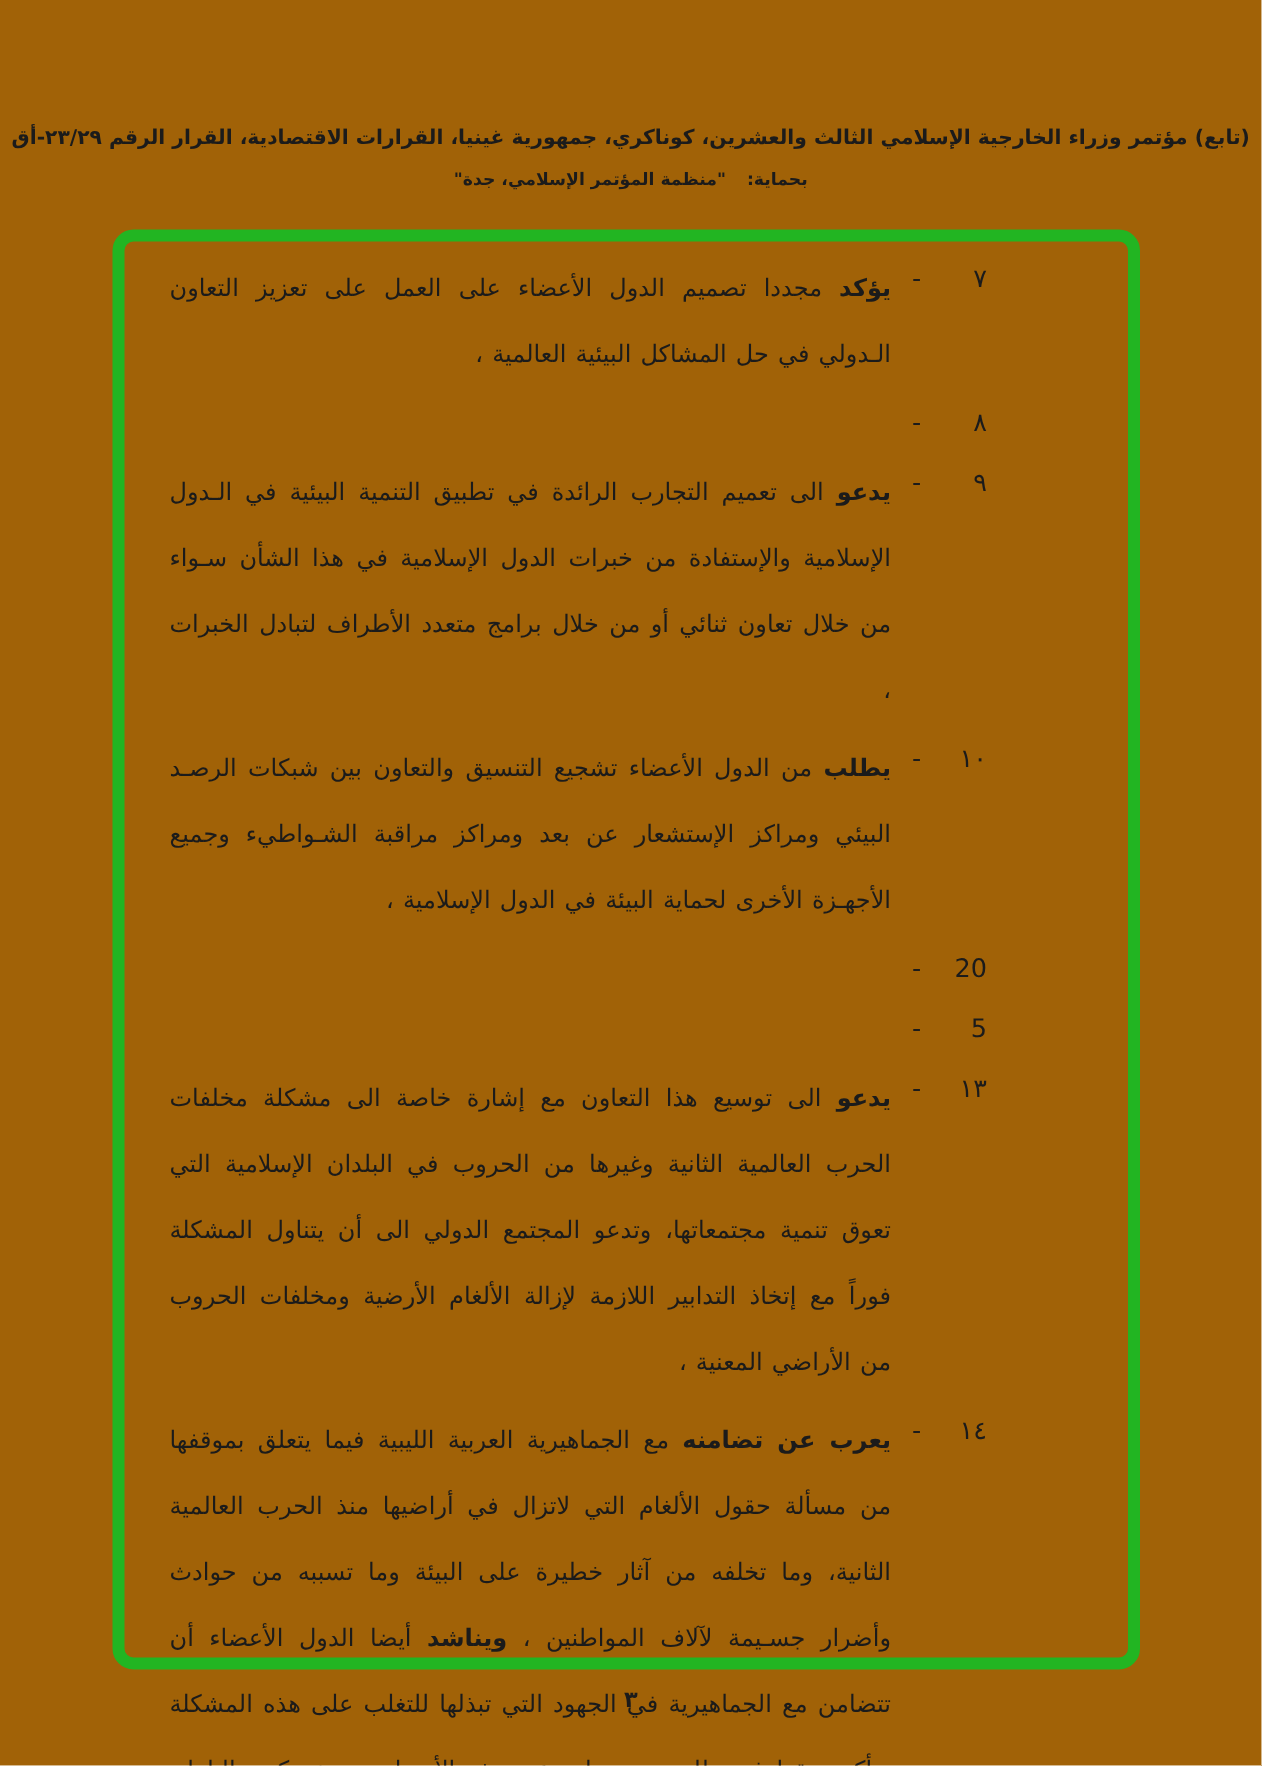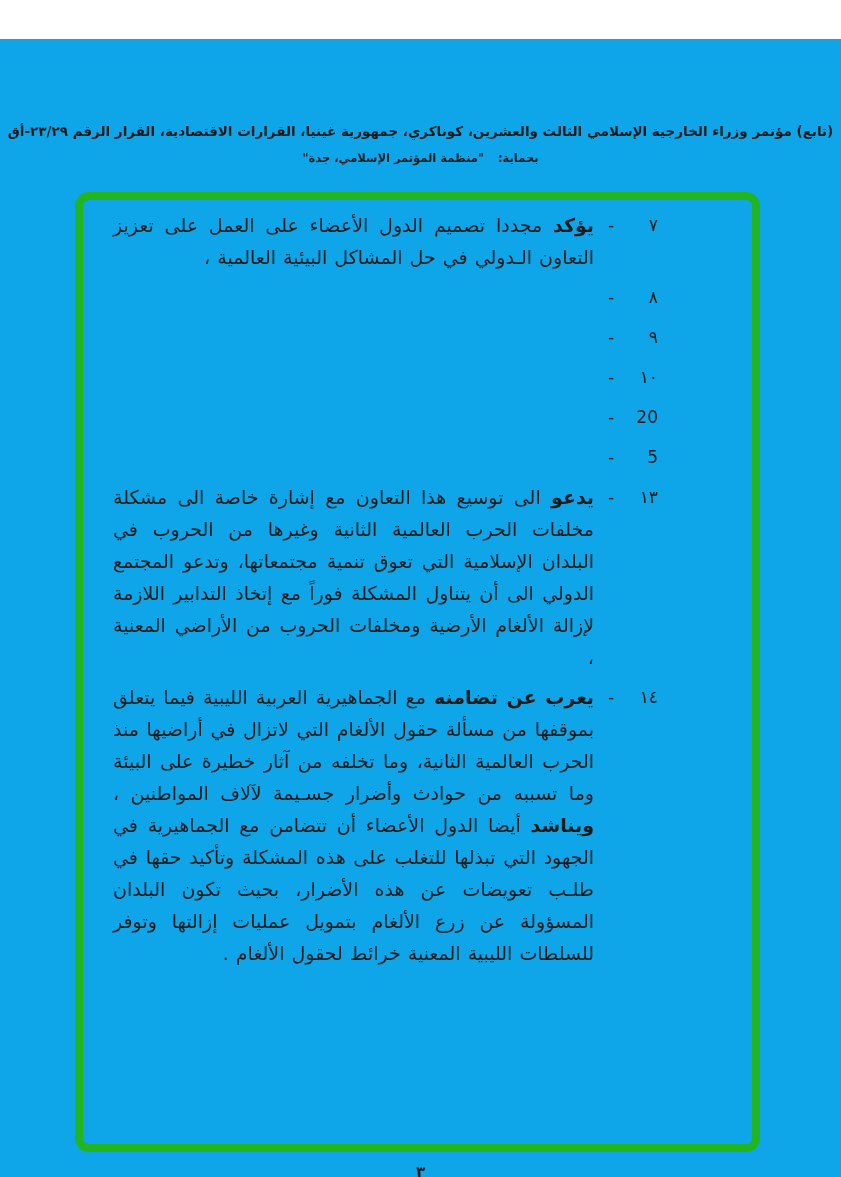--- a/index.html
+++ b/index.html
@@ -5,21 +5,21 @@
   * { margin: 0; padding: 0; box-sizing: border-box; }
   html, body { background: #ffffff; }
   body {
     width: 841px; height: 1177px;
     font-family: "DejaVu Sans", sans-serif;
     color: #1b1b1b;
     direction: rtl;
     position: relative;
     overflow: hidden;
   }
-  .page { position: absolute; inset: 0; background: #0ea5e9; margin-top: 39px; }
+  .page { position: absolute; inset: 0; background: #a16207; }
 
   
   .header-line1 {
     position: absolute; top: 84px; left: 0; right: 0;
     text-align: center; white-space: nowrap;
     font-size: 13.5px; font-weight: bold; letter-spacing: 0;
   }
   .header-line2 {
     position: absolute; top: 112px; left: 0; right: 0;
     text-align: center; white-space: nowrap;
@@ -48,21 +48,21 @@
   }
   .marker {
     flex: 0 0 50px;
     display: flex; justify-content: space-between; align-items: flex-start;
     font-size: 17px; line-height: 32px;
     font-weight: 500;
   }
   .marker .dash { font-weight: 400; }
   .body-par {
     flex: 1 1 auto;
-    font-size: 19px; line-height: 32px;
+    font-size: 16px; line-height: 44px;
     text-align: justify;
     word-spacing: 1px;
   }
   .body-par .lead { font-weight: bold; }
 
   
   .page-number {
     position: absolute; top: 1124px; left: 0; right: 0;
     text-align: center; font-size: 15px; font-weight: bold;
   }
@@ -93,26 +93,28 @@
           <div class="marker">
             <span class="num">٨</span>
             <span class="dash">-</span>
           </div>
         </div>
         <div class="item">
           <div class="marker">
             <span class="num">٩</span>
             <span class="dash">-</span>
           </div>
+          <p class="body-par"><b class="lead">يدعو</b><span> الى تعميم التجارب الرائدة في تطبيق التنمية البيئية في الـدول الإسلامية والإستفادة من خبرات الدول الإسلامية في هذا الشأن سـواء من خلال تعاون ثنائي أو من خلال برامج متعدد الأطراف لتبادل الخبرات ،</span></p>
         </div>
         <div class="item">
           <div class="marker">
             <span class="num">١٠</span>
             <span class="dash">-</span>
           </div>
+          <p class="body-par"><b class="lead">يطلب</b><span> من الدول الأعضاء تشجيع التنسيق والتعاون بين شبكات الرصـد البيئي ومراكز الإستشعار عن بعد ومراكز مراقبة الشـواطيء وجميع الأجهـزة الأخرى لحماية البيئة في الدول الإسلامية ،</span></p>
         </div>
         <div class="item">
           <div class="marker">
             <span class="num">20</span>
             <span class="dash">-</span>
           </div>
         </div>
         <div class="item">
           <div class="marker">
             <span class="num">5</span>

